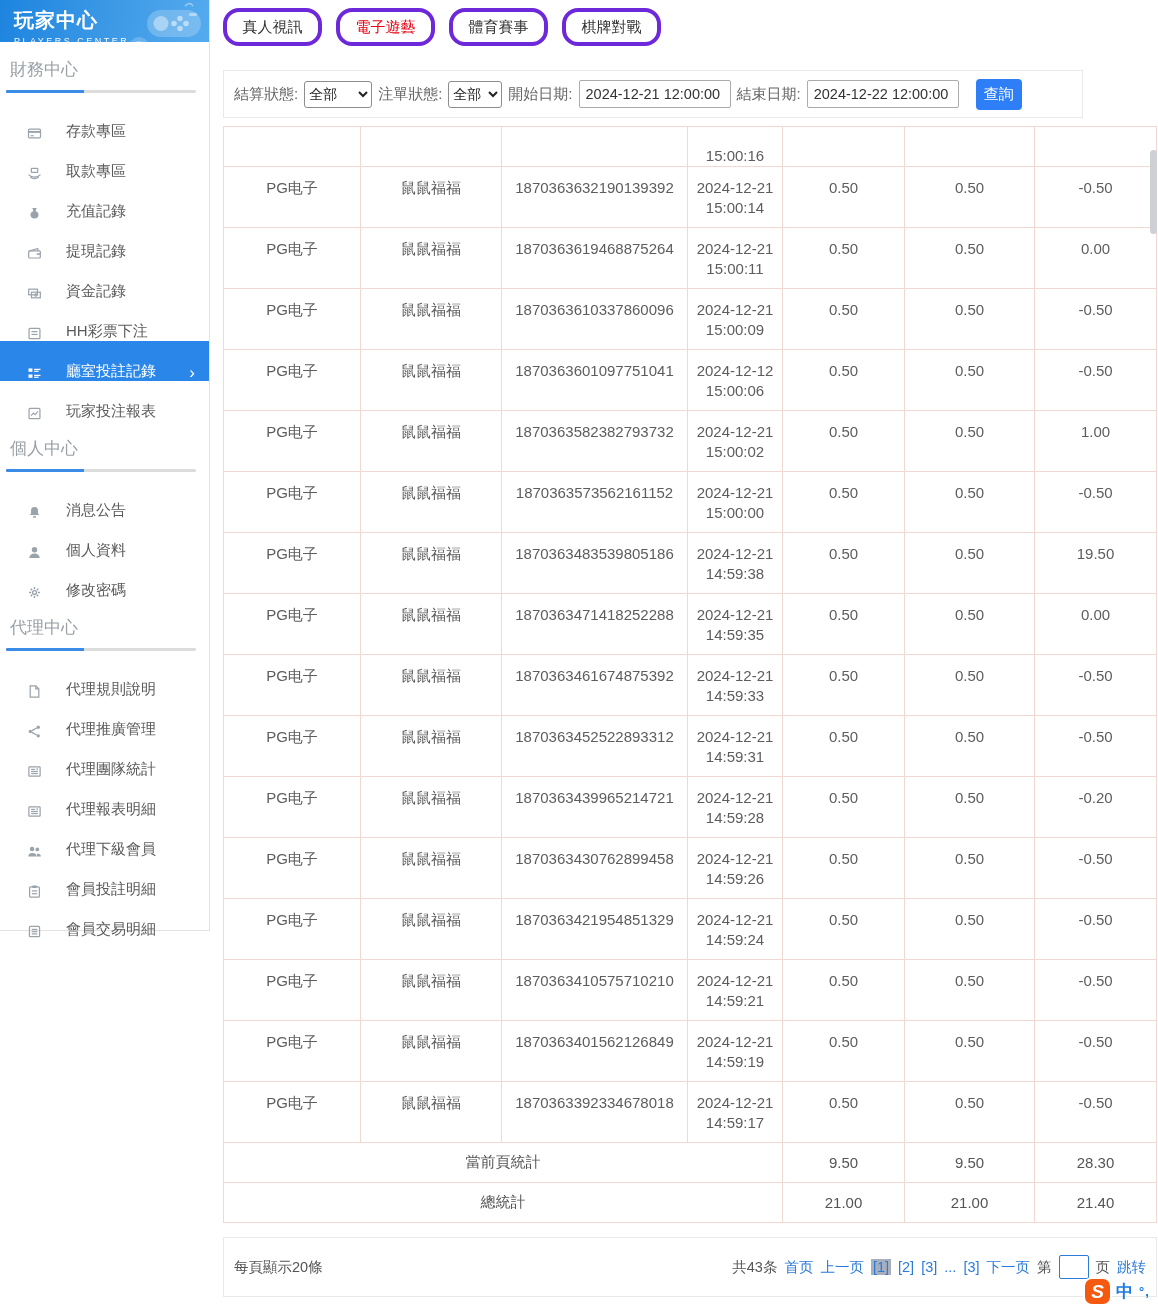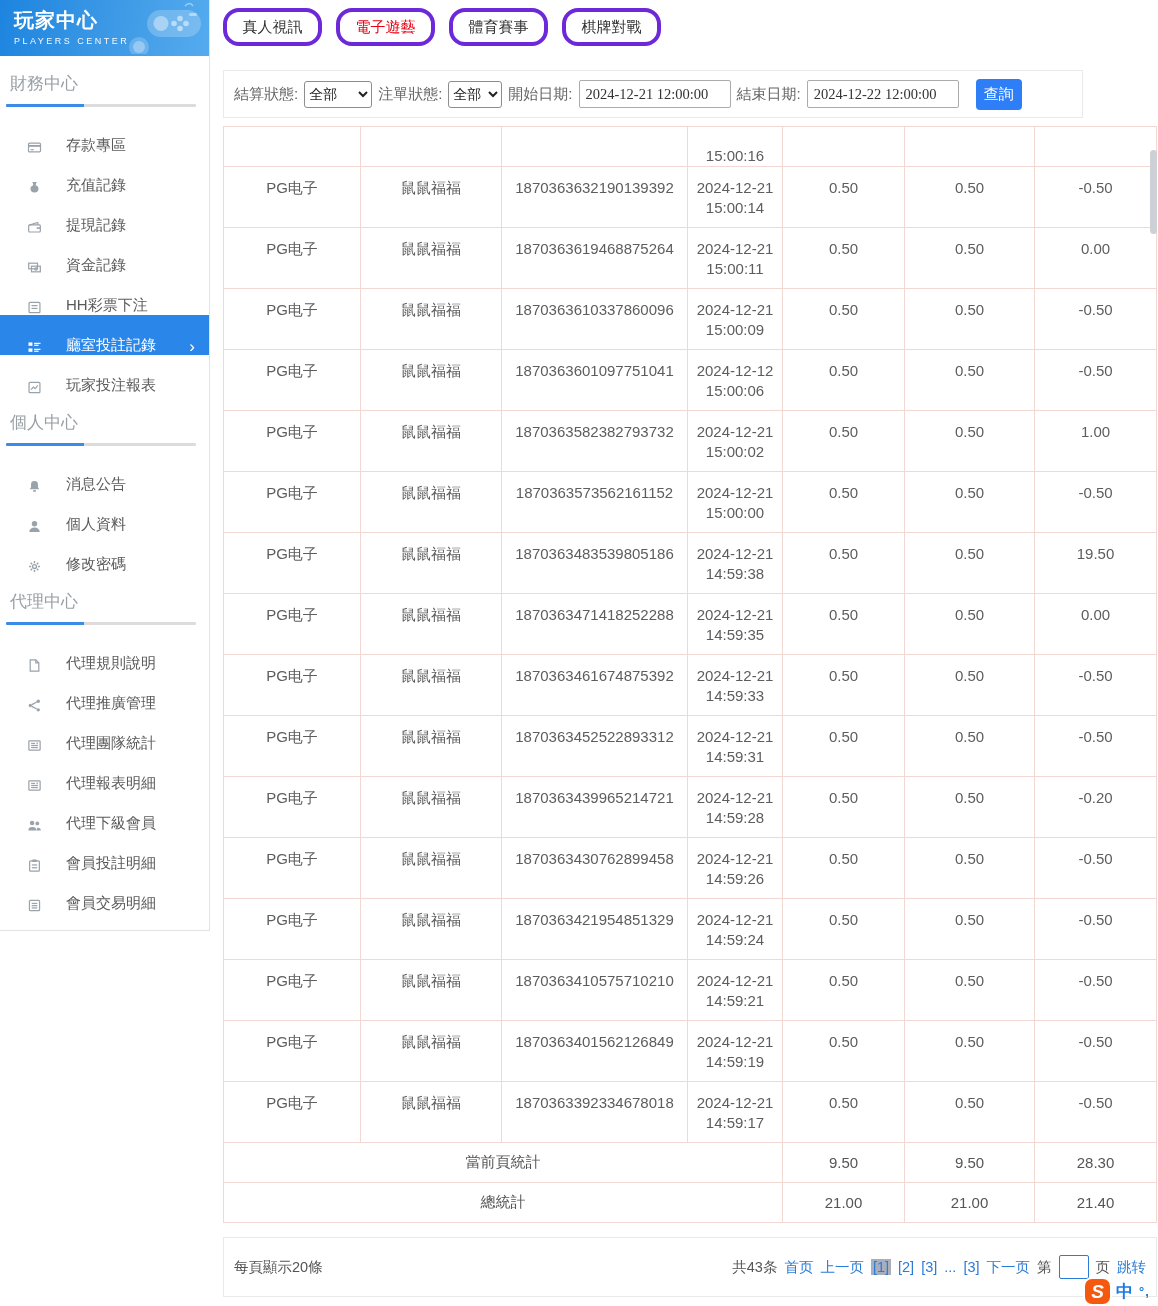--- a/index.html
+++ b/index.html
@@ -5,21 +5,21 @@
   html,body{margin:0;padding:0;}
   body{
     width:1158px;height:1306px;position:relative;overflow:hidden;
     background:#fff;font-family:"Liberation Sans","DejaVu Sans",sans-serif;
     -webkit-font-smoothing:antialiased;
   }
   .app{display:flex;width:1158px;}
 
   
   .sidebar{width:209px;flex:none;border-right:1px solid #e3e3e3;border-bottom:1px solid #e3e3e3;height:930px;background:#fff;}
-  .sidebar-header{height:56px;background:linear-gradient(100deg,#1d84df 0%,#3e9ae6 55%,#55abee 100%);position:relative;color:#fff;padding:7px 0 8px 14px;box-sizing:border-box;overflow:hidden;}
+  .sidebar-header{height:42px;background:linear-gradient(100deg,#1d84df 0%,#3e9ae6 55%,#55abee 100%);position:relative;color:#fff;padding:7px 0 8px 14px;box-sizing:border-box;overflow:hidden;}
   .sidebar-title{font-size:20px;font-weight:bold;letter-spacing:1px;position:relative;z-index:2;}
   .sidebar-sub{font-size:9px;letter-spacing:2.5px;margin-top:2px;opacity:.95;position:relative;z-index:2;}
   .header-art{position:absolute;right:0;top:0;z-index:1;}
   .section-heading{margin:16px 0 0 10px;font-size:17px;color:#98a0a6;}
   .section-underline{margin:9px 0 8px 6px;height:3px;width:190px;border-radius:1px;
     background:linear-gradient(to right,#3a8ce6 0,#3a8ce6 78px,#dcdcdc 78px,#dcdcdc 100%);}
   .side-item{height:40px;display:flex;align-items:flex-end;padding-left:27px;gap:24px;font-size:15px;color:#5a5a5a;cursor:pointer;position:relative;}
   .side-item .icon{width:15px;height:15px;color:#9aa2aa;display:inline-flex;}
   .side-item .icon svg{width:15px;height:15px;}
   .side-item.active{background:#2a86e8;color:#fff;}
@@ -32,21 +32,21 @@
   .tab{width:99px;height:38px;border:4px solid #6d28d9;border-radius:16px;background:#fff;
     display:flex;align-items:center;justify-content:center;font-size:15px;color:#333;
     font-family:inherit;cursor:pointer;box-sizing:border-box;padding:0;}
   .tab.active{color:#e60012;}
 
   .filter-panel{margin-top:24px;width:860px;height:48px;border:1px solid #e9e9e9;background:#fff;
     display:flex;align-items:center;gap:6px;padding-left:10px;box-sizing:border-box;font-size:15px;color:#666;}
   .fselect{height:27px;border:1px solid #8d8d8d;border-radius:3px;background:#fff;font-size:14px;color:#222;font-family:Liberation Sans, sans-serif;}
   .fselect.settle{width:68px;}
   .fselect.order{width:54px;}
-  .fdate{width:142px;height:26px;border:1px solid #ababab;border-radius:2px;font-size:14.5px;color:#333;padding:0 2px 0 6px;font-family:Liberation Serif, serif;}
+  .fdate{width:142px;height:26px;border:1px solid #ababab;border-radius:2px;font-size:14.5px;color:#333;padding:0 2px 0 6px;font-family:Liberation Sans, sans-serif;}
   .search-btn{width:46px;height:31px;background:#2d7ef7;color:#fff;border:none;border-radius:4px;font-size:15px;margin-left:11px;font-family:inherit;cursor:pointer;}
 
   
   table.bets{margin-top:8px;border-collapse:collapse;width:933px;table-layout:fixed;font-size:15px;color:#5d5d5d;}
   table.bets td{border:1px solid #f2d8d2;text-align:center;vertical-align:top;
     padding:11px 1px 0 1px;box-sizing:border-box;line-height:20px;height:61px;overflow:hidden;}
   table.bets tr.partial td{height:34px;padding-top:19px;}
   table.bets tr.summary td{height:40px;padding:0 1px;vertical-align:middle;line-height:normal;color:#555;}
 
   
@@ -97,20 +97,30 @@
             <svg viewBox="0 0 16 16">
               <rect x="1.6" y="3.4" width="12.8" height="9.2" rx="1.2" fill="none" stroke="currentColor" stroke-width="1.3"></rect>
               <rect x="1.6" y="5.3" width="12.8" height="2" fill="currentColor"></rect>
               <line x1="3.8" y1="10.4" x2="7.2" y2="10.4" stroke="currentColor" stroke-width="1.2"></line>
             </svg>
           </span>
           <span>存款專區</span>
         </div>
         <div class="side-item">
           <span class="icon">
+            <svg viewBox="0 0 16 16" fill="none" stroke="currentColor" stroke-width="1.3">
+              <rect x="4.6" y="2.6" width="6.8" height="4.2" rx="0.6"></rect>
+              <path d="M1.6 9.2 C5 12.6 11 12.6 14.4 9.2"></path>
+              <path d="M3.4 11.8 C6.1 13.9 9.9 13.9 12.6 11.8"></path>
+            </svg>
+          </span>
+          <span>取款專區</span>
+        </div>
+        <div class="side-item">
+          <span class="icon">
             <svg viewBox="0 0 16 16" fill="currentColor">
               <path d="M5.6 2.2 h4.8 l-1.1 2.3 h-2.6 Z"></path>
               <ellipse cx="8" cy="9.4" rx="4.3" ry="3.9"></ellipse>
               <rect x="6.6" y="4.2" width="2.8" height="2.2"></rect>
             </svg>
           </span>
           <span>充值記錄</span>
         </div>
         <div class="side-item">
           <span class="icon">

